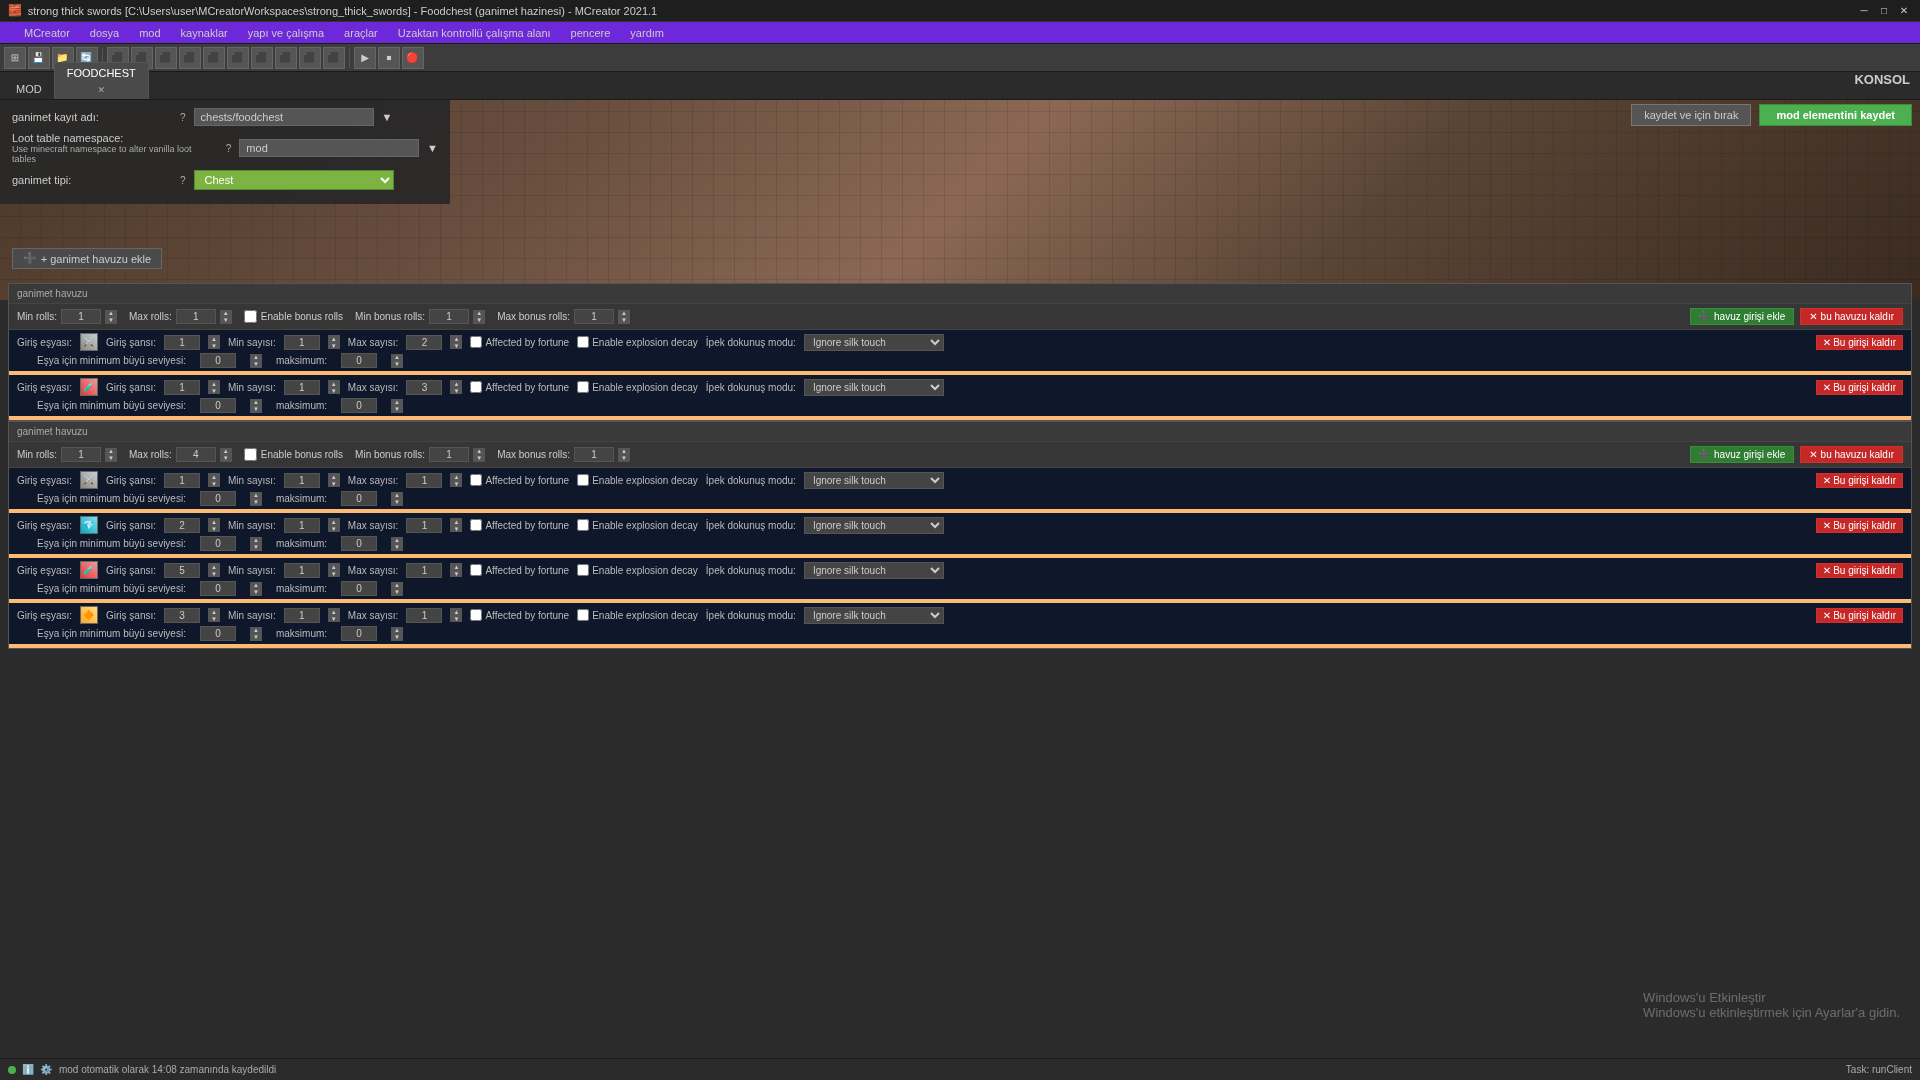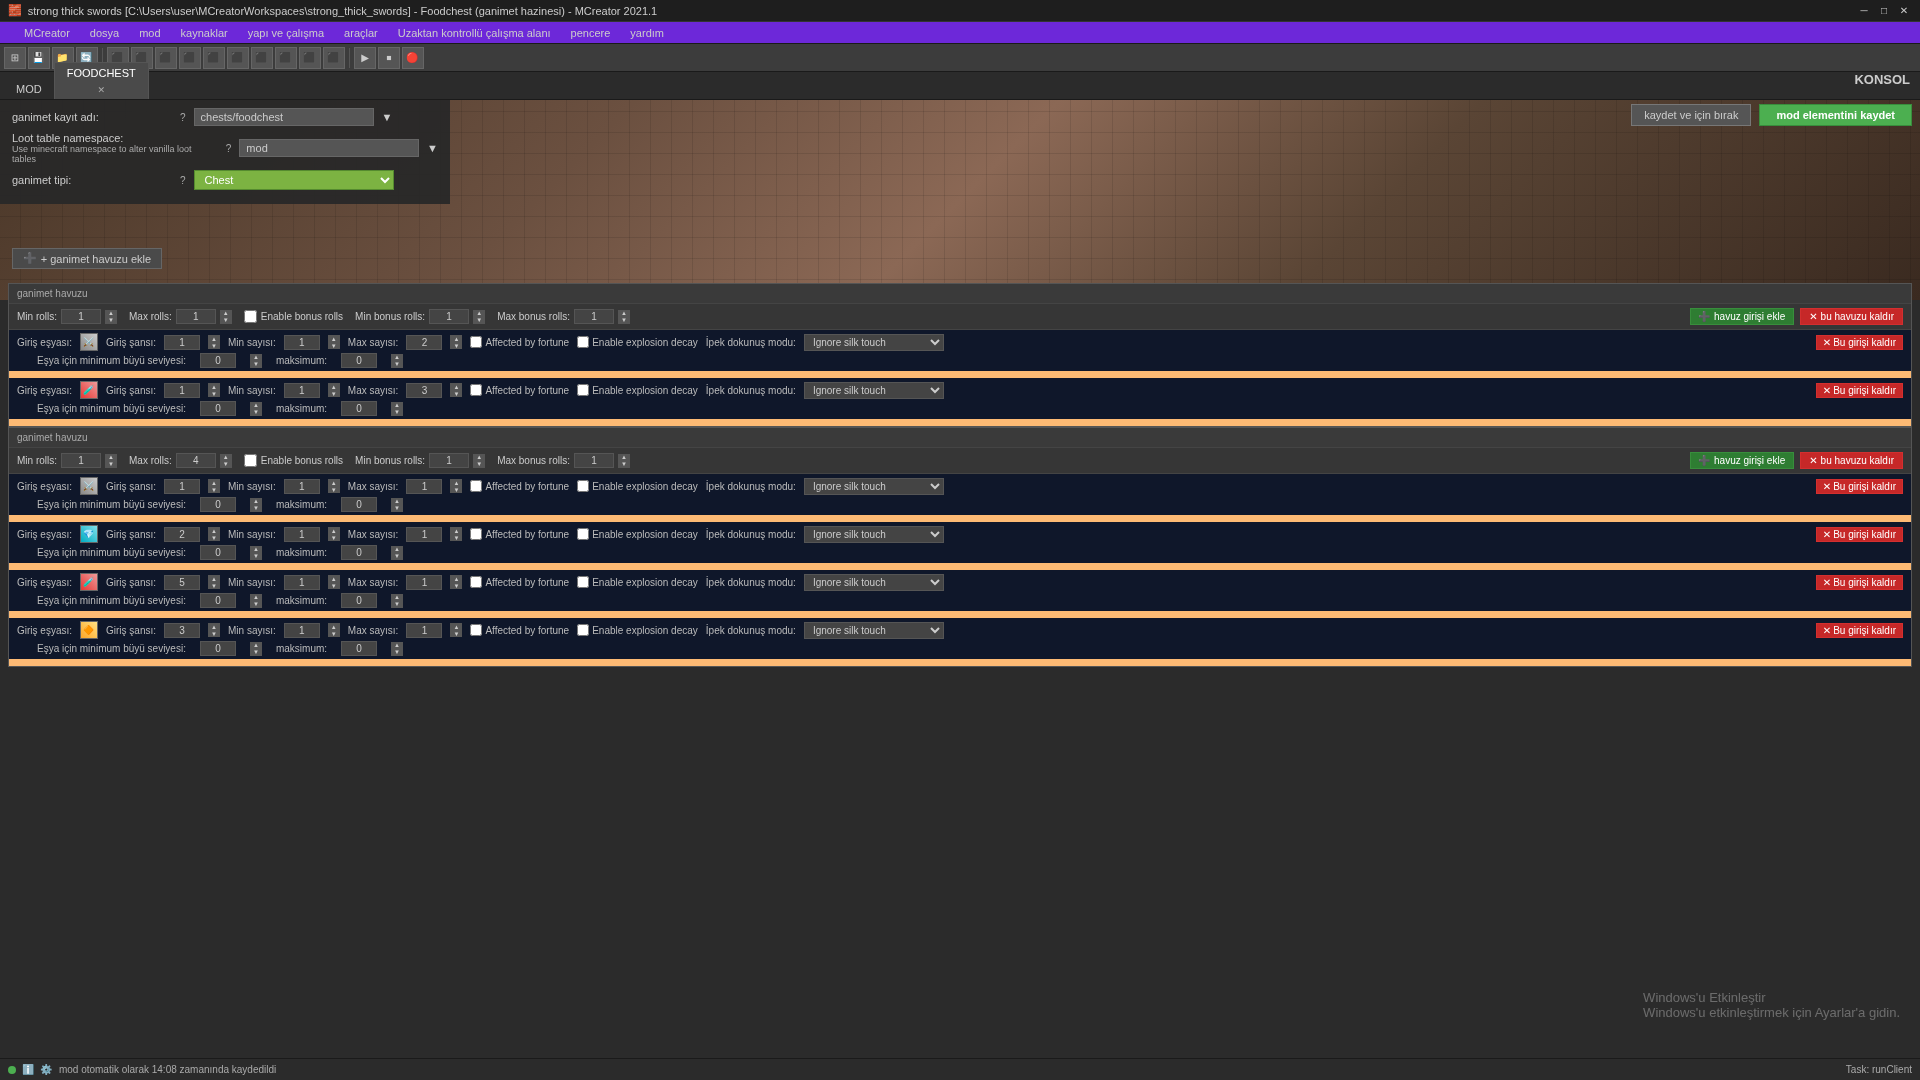--- a/index.html
+++ b/index.html
@@ -188,21 +188,21 @@
     }
     .pool-spinner { display: flex; flex-direction: column; }
     .pool-spinner-btn { width: 12px; height: 7px; background: #555; border: none; color: #ccc; font-size: 6px; cursor: pointer; display: flex; align-items: center; justify-content: center; line-height: 1; }
     .pool-actions { display: flex; gap: 6px; margin-left: auto; }
     .btn-add-entry { background: #2e7d32; border: 1px solid #388e3c; color: #fff; padding: 2px 8px; cursor: pointer; font-size: 10px; display: flex; align-items: center; gap: 3px; }
     .btn-remove-pool { background: #c62828; border: 1px solid #d32f2f; color: #fff; padding: 2px 8px; cursor: pointer; font-size: 10px; display: flex; align-items: center; gap: 3px; }
 
     
     .entry-row {
       padding: 3px 8px;
-      border-bottom: 7px solid #fdba74;
+      border-bottom: 4px solid #fdba74;
     }
     .entry-main { display: flex; align-items: center; gap: 8px; flex-wrap: wrap; }
     .entry-sub { display: flex; align-items: center; gap: 14px; margin-top: 2px; padding-left: 20px; }
     .entry-label { font-size: 10px; color: #bbb; }
     .entry-icon { width: 18px; height: 18px; background: #555; border: 1px solid #666; display: flex; align-items: center; justify-content: center; font-size: 9px; }
     .entry-number {
       width: 36px;
       background: #444;
       border: 1px solid #555;
       color: #ccc;

